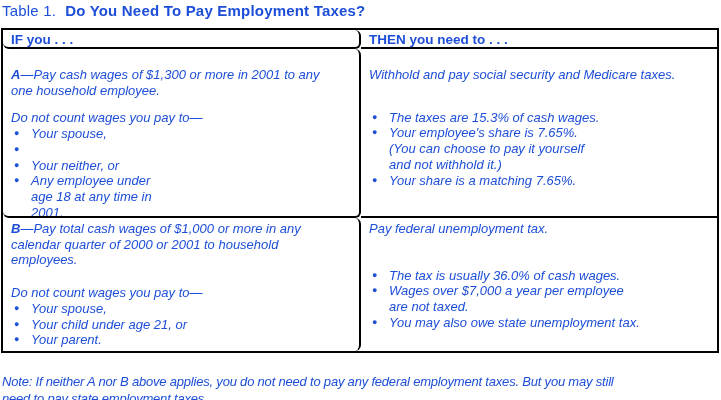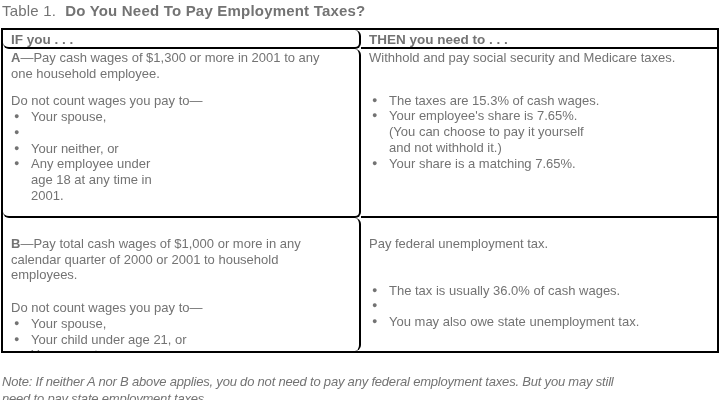--- a/index.html
+++ b/index.html
@@ -2,21 +2,21 @@
 <html><head>
 <meta charset="utf-8">
 <style>
   * { box-sizing: border-box; margin: 0; padding: 0; }
   html, body { background: #ffffff; }
   .page {
     position: relative;
     width: 721px;
     height: 400px;
     background: #ffffff;
-    color: #737373;
+    color: #1d4ed8;
     font-family: "Liberation Sans", sans-serif;
     overflow: hidden;
   }
   
   .title {
     position: absolute;
     top: 2px;
     left: 2px;
     font-size: 15px;
     line-height: 18px;
@@ -43,22 +43,22 @@
     padding: 4px 6px 4px 8px;
     overflow: hidden;
   }
   .cell.left-col { border-right: 2px solid #000000; border-radius: 6px; }
   .cell.hdr {
     font-weight: bold;
     font-size: 13.5px;
     padding-top: 2px;
     border-bottom: 2px solid #000000;
   }
-  .cell.row-a { border-bottom: 2px solid #000000; padding-top: 1px; }
-  .cell.row-b { padding-top: 18px; }
+  .cell.row-a { border-bottom: 2px solid #000000; padding-top: 18px; font-style: italic; }
+  .cell.row-b { padding-top: 3px; font-style: italic; }
 
   .lead { white-space: pre-line; }
   .lead .lead-letter { font-weight: bold; }
 
   .sub { white-space: pre-line; }
   .gap-a  { margin-top: 12px; }
   .gap-b  { margin-top: 17px; }
   .gap-ar { margin-top: 27px; }
   .gap-br { margin-top: 31px; }
 
@@ -168,20 +168,22 @@
 
     <div class="cell row-b">
       <p class="lead">Pay federal unemployment tax.</p>
       <ul class="blist gap-br">
         <li>
             <span class="blt">●</span>
             <span class="btxt">The tax is usually 36.0% of cash wages.</span>
           </li>
         <li>
             <span class="blt">●</span>
+            <span class="btxt">Wages over $7,000 a year per employee
+are not taxed.</span>
           </li>
         <li>
             <span class="blt">●</span>
             <span class="btxt">You may also owe state unemployment tax.</span>
           </li>
       </ul>
     </div>
 
   </div>
 

